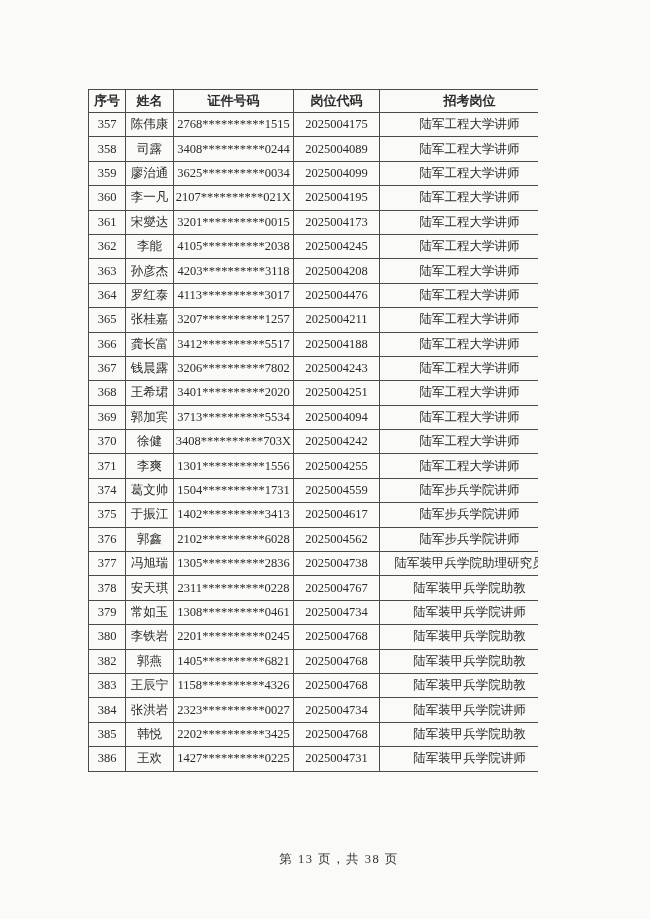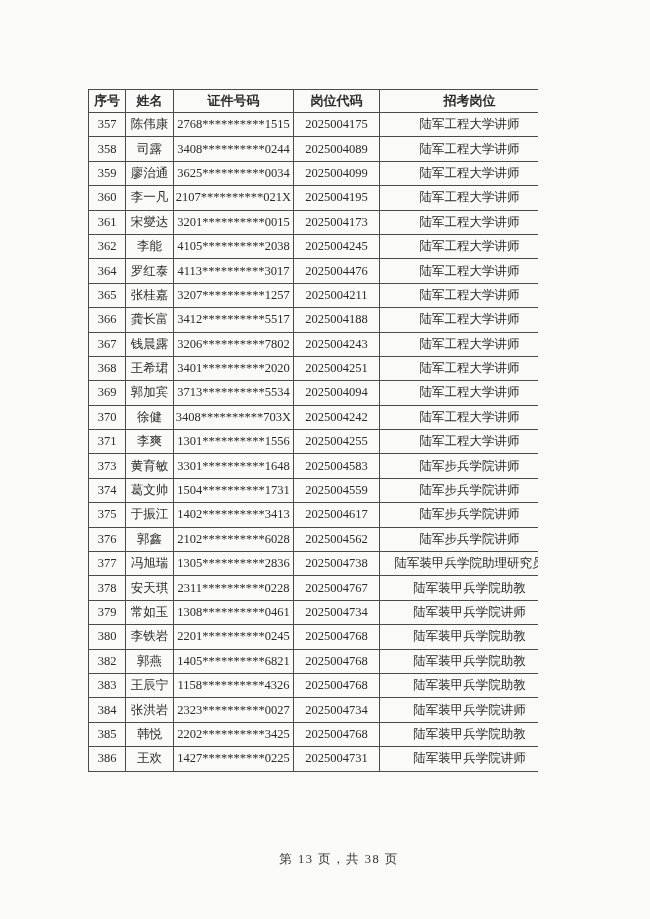--- a/index.html
+++ b/index.html
@@ -116,20 +116,27 @@
           <td class="col-position">陆军工程大学讲师</td>
         </tr>
         <tr>
           <td class="col-no">362</td>
           <td class="col-name">李能</td>
           <td class="col-id">4105**********2038</td>
           <td class="col-code">2025004245</td>
           <td class="col-position">陆军工程大学讲师</td>
         </tr>
         <tr>
+          <td class="col-no">363</td>
+          <td class="col-name">孙彦杰</td>
+          <td class="col-id">4203**********3118</td>
+          <td class="col-code">2025004208</td>
+          <td class="col-position">陆军工程大学讲师</td>
+        </tr>
+        <tr>
           <td class="col-no">364</td>
           <td class="col-name">罗红泰</td>
           <td class="col-id">4113**********3017</td>
           <td class="col-code">2025004476</td>
           <td class="col-position">陆军工程大学讲师</td>
         </tr>
         <tr>
           <td class="col-no">365</td>
           <td class="col-name">张桂嘉</td>
           <td class="col-id">3207**********1257</td>
@@ -170,27 +177,20 @@
           <td class="col-id">3408**********703X</td>
           <td class="col-code">2025004242</td>
           <td class="col-position">陆军工程大学讲师</td>
         </tr>
         <tr>
           <td class="col-no">371</td>
           <td class="col-name">李爽</td>
           <td class="col-id">1301**********1556</td>
           <td class="col-code">2025004255</td>
           <td class="col-position">陆军工程大学讲师</td>
-        </tr>
-        <tr>
-          <td class="col-no">373</td>
-          <td class="col-name">黄育敏</td>
-          <td class="col-id">3301**********1648</td>
-          <td class="col-code">2025004583</td>
-          <td class="col-position">陆军步兵学院讲师</td>
         </tr>
         <tr>
           <td class="col-no">374</td>
           <td class="col-name">葛文帅</td>
           <td class="col-id">1504**********1731</td>
           <td class="col-code">2025004559</td>
           <td class="col-position">陆军步兵学院讲师</td>
         </tr>
         <tr>
           <td class="col-no">375</td>

